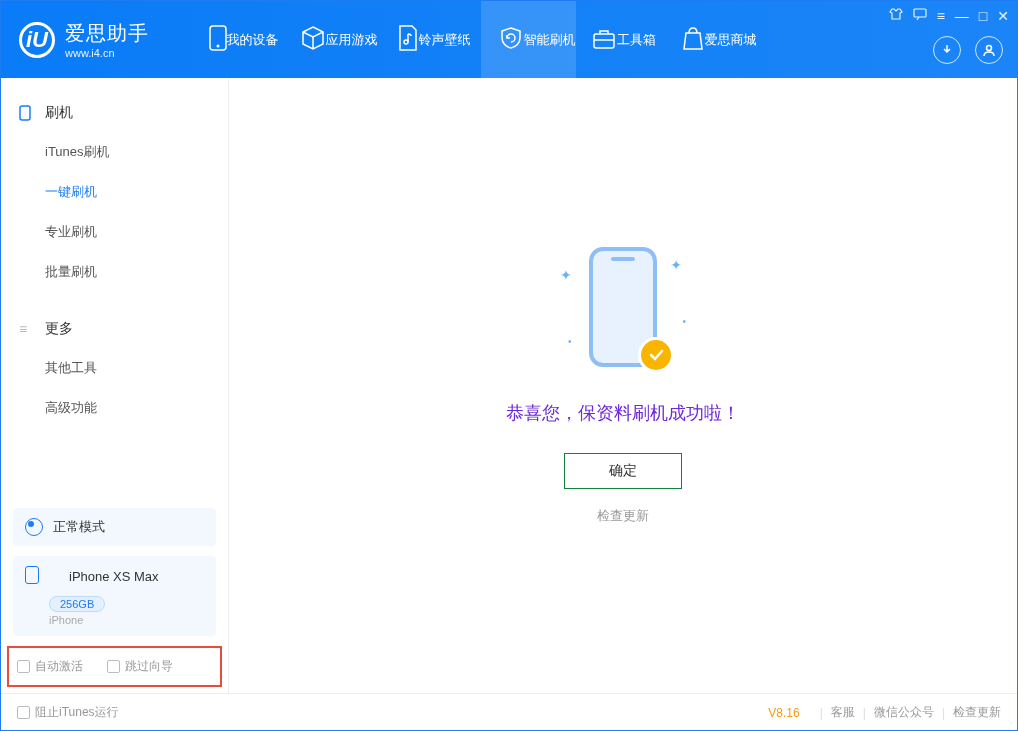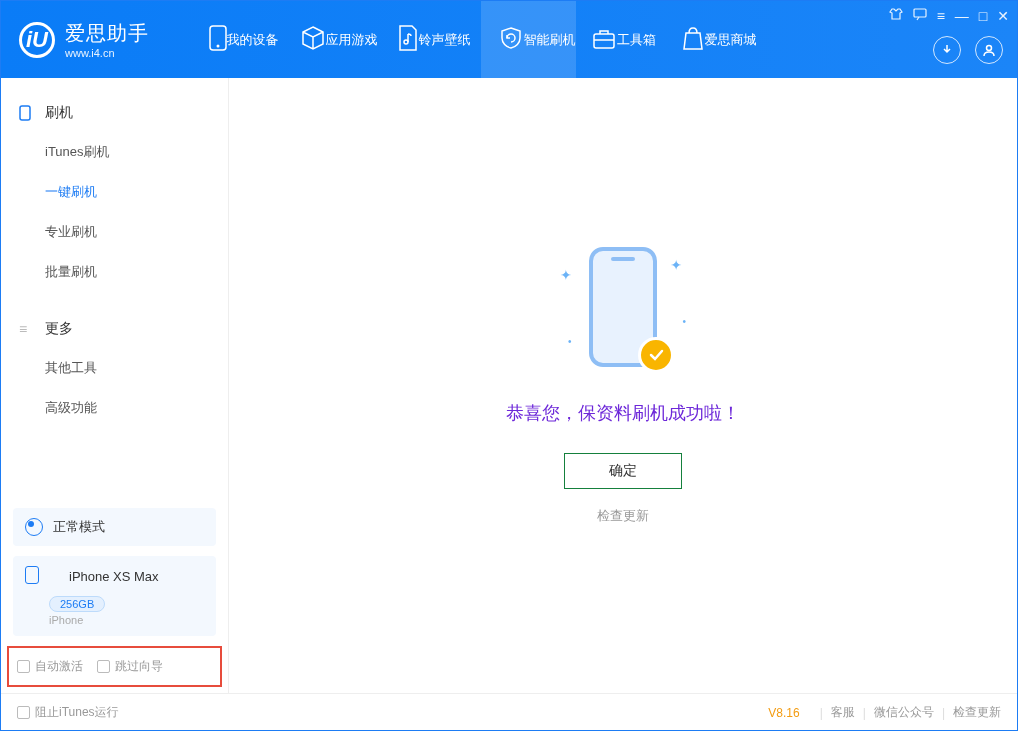--- a/index.html
+++ b/index.html
@@ -33,21 +33,21 @@
 .device-area { padding: 12px 12px 0 12px; }
 .device-card { background: #f3f8fe; border-radius: 4px; padding: 10px 12px; margin-bottom: 10px; display: flex; align-items: center; font-size: 13px; color: #333; }
 .mode-icon { width: 18px; height: 18px; border: 1.5px solid #1d7cf4; border-radius: 50%; margin-right: 10px; position: relative; }
 .mode-icon::after { content: ''; position: absolute; width: 6px; height: 6px; background: #1d7cf4; border-radius: 50%; left: 2px; top: 2px; }
 .device-card2 { background: #f3f8fe; border-radius: 4px; padding: 10px 12px; font-size: 13px; }
 .dev-name { display: flex; align-items: flex-end; color: #333; font-weight: 500; gap: 20px; }
 .dev-phone-icon { width: 14px; height: 18px; border: 1.5px solid #1d7cf4; border-radius: 3px; margin-right: 10px; position: relative; }
 .dev-badge { display: inline-block; background: #e4f0fe; color: #1d7cf4; border: 1px solid #bddbfb; border-radius: 10px; padding: 1px 10px; font-size: 11px; margin: 12px 0 2px 24px; }
 .dev-sub { color: #aaa; font-size: 11px; margin-left: 24px; }
 
-.bottom-options { border: 2px solid #e74c3c; margin: 10px 6px 6px 6px; padding: 10px 8px; display: flex; gap: 14px; align-items: center; }
+.bottom-options { border: 2px solid #e74c3c; margin: 10px 6px 6px 6px; padding: 10px 8px; display: flex; gap: 24px; align-items: center; }
 .chk { display: flex; align-items: center; font-size: 12px; color: #999; cursor: pointer; }
 .chk-box { width: 13px; height: 13px; border: 1px solid #bbb; border-radius: 2px; margin-right: 5px; }
 
 .main { flex: 1; display: flex; flex-direction: column; align-items: center; justify-content: center; }
 .illus { width: 110px; height: 130px; position: relative; margin-bottom: 24px; }
 .phone-shape { width: 68px; height: 120px; border: 4px solid #8ebef5; border-radius: 14px; background: #e8f2fe; margin: 0 auto; position: relative; }
 .phone-shape::before { content:''; position:absolute; top:6px; left:50%; transform:translateX(-50%); width:24px; height:4px; background:#8ebef5; border-radius:2px; }
 .check-badge { position: absolute; right: 4px; bottom: 4px; width: 36px; height: 36px; background: #f9b500; border-radius: 50%; border: 3px solid #fff; display: flex; align-items: center; justify-content: center; }
 .sparkle { position:absolute; color:#6bb3f7; font-size:14px; }
 .s1{ left:-8px; top:20px; } .s2{ right:-4px; top:10px; } .s3{ left:0; bottom:30px;font-size:10px; } .s4{ right:-8px; bottom:50px;font-size:10px; }

